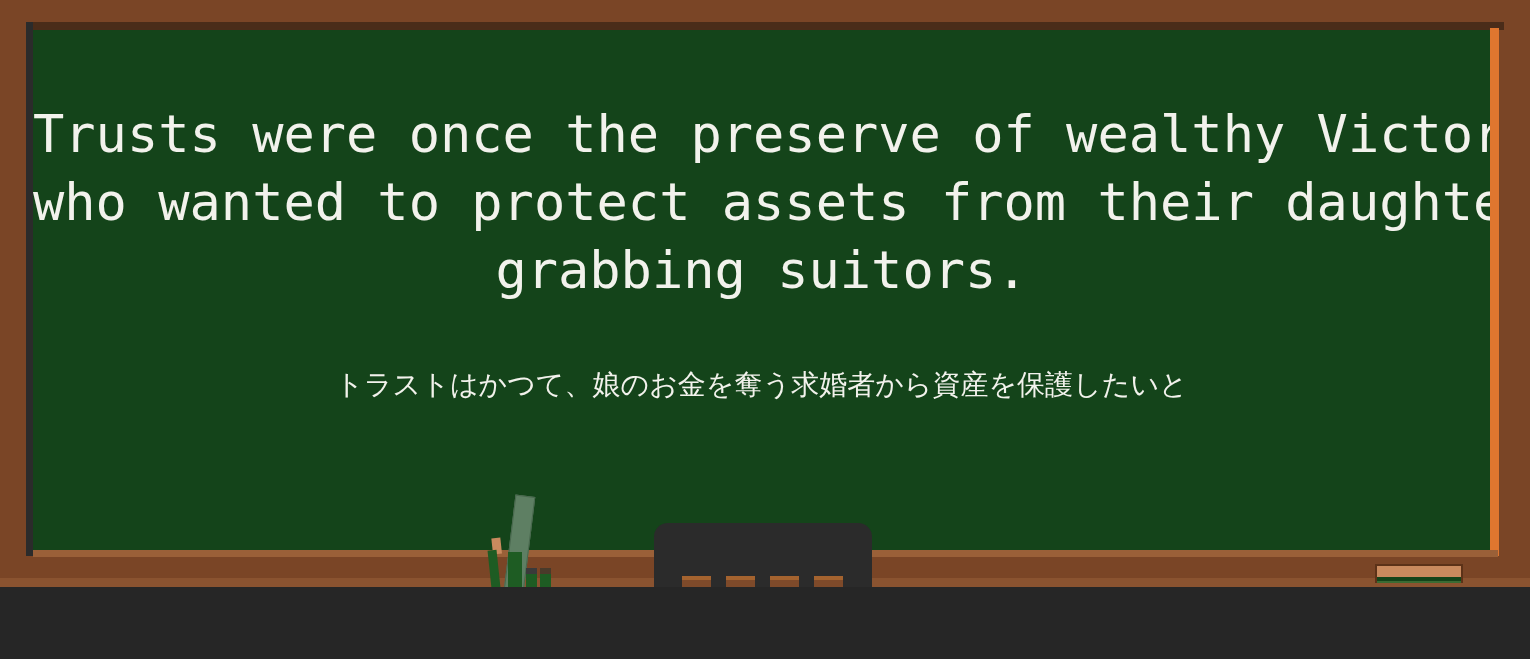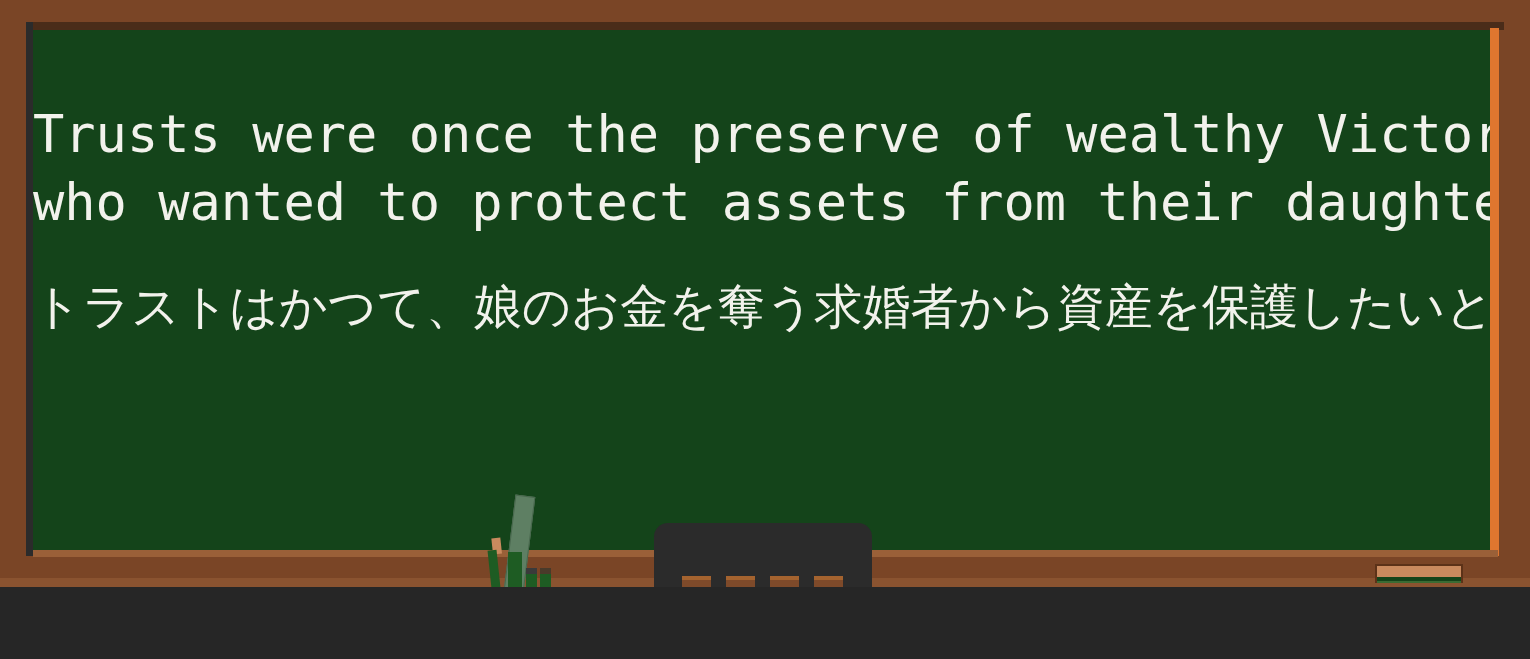--- a/index.html
+++ b/index.html
@@ -97,24 +97,25 @@
 
   .en-block {
     padding-top: 70px;
   }
 
   .jp-block {
     padding-top: 40px;
   }
 
   .line-jp {
-    font-family: Liberation Sans, sans-serif;
-    font-size: 48px;
+    font-family: Liberation Mono, monospace;
+    font-size: 28px;
     line-height: 62px;
     white-space: pre;
+    margin-top: 12px;
   }
 
   
   .ledge {
     position: absolute;
     left: 0;
     top: 557px;
     width: 1530px;
     height: 30px;
     background: #7a4526;
@@ -312,20 +313,21 @@
   <div class="frame-inner-left"></div>
   <div class="frame-inner-right"></div>
   <div class="frame-inner-bottom"></div>
 
   <div class="board">
     <div class="board-text">
 
       <div class="en-block">
         <div class="line-en">Trusts were once the preserve of wealthy Victorian fathers</div>
         <div class="line-en">who wanted to protect assets from their daughters' money-</div>
+        <div class="line-en">grabbing suitors.</div>
       </div>
 
       <div class="jp-block">
         <div class="line-jp">トラストはかつて、娘のお金を奪う求婚者から資産を保護したいと</div>
       </div>
 
     </div>
   </div>
 
   <div class="ledge"></div>

